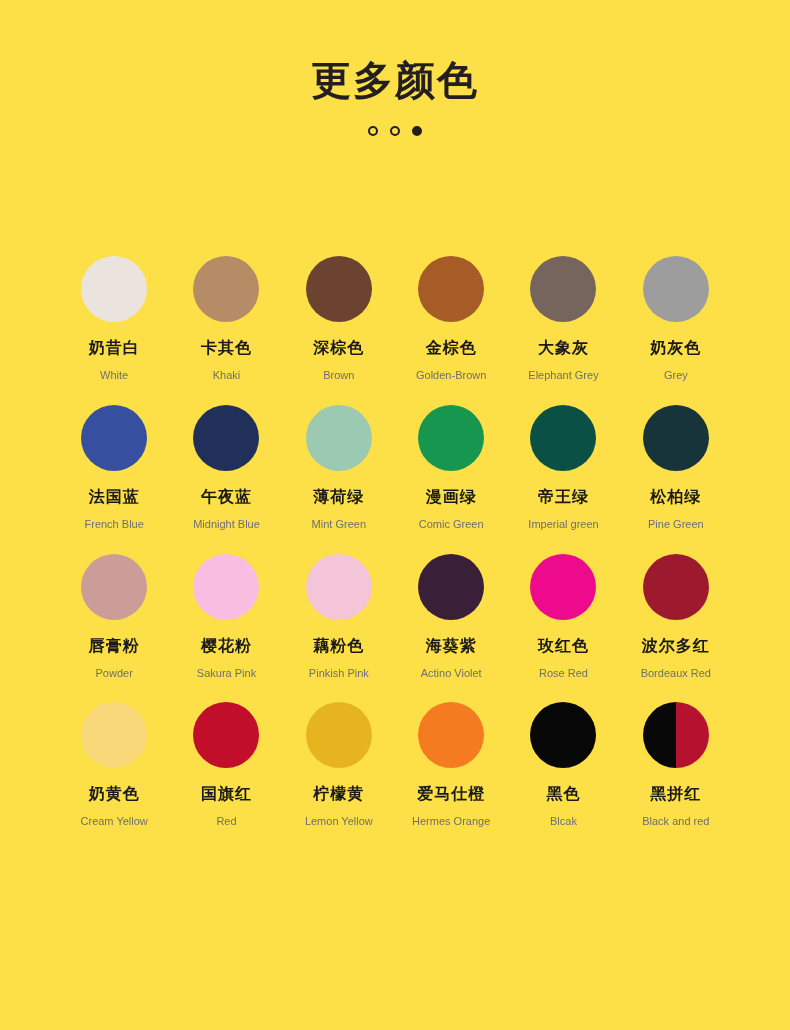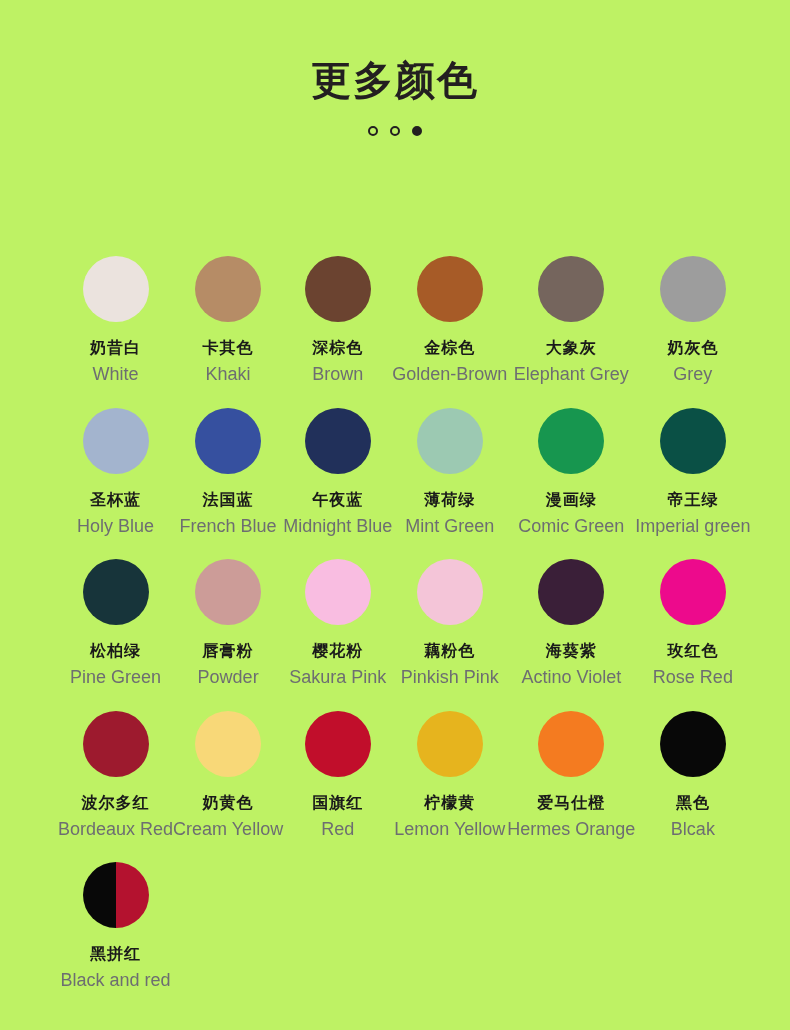--- a/index.html
+++ b/index.html
@@ -13,21 +13,21 @@
   body {
     font-family: "Liberation Sans", "DejaVu Sans", sans-serif;
     position: relative;
     overflow: hidden;
   }
 
   .page {
     width: 790px;
     height: 1030px;
     position: relative;
-    background: #bef264;
+    background: #fde047;
   }
 
   
   .header {
     padding-top: 56px;
     text-align: center;
   }
 
   .page-title {
     font-size: 40px;
@@ -100,22 +100,22 @@
     font-size: 16px;
     font-weight: bold;
     color: #1a1a1a;
     letter-spacing: 1px;
     line-height: 1.25;
     white-space: nowrap;
     text-align: center;
   }
 
   .label-en {
-    margin-top: 5px;
-    font-size: 18px;
+    margin-top: 11px;
+    font-size: 11px;
     color: #6d6e71;
     line-height: 1.25;
     white-space: nowrap;
     text-align: left;
   }
 </style>
 </head>
 <body>
 
 <div class="page">
@@ -154,25 +154,20 @@
         <div class="circle" style="background: rgb(117, 101, 93);"></div>
         <div class="label-cn">大象灰</div>
         <div class="label-en">Elephant Grey</div>
       </div>
       <div class="swatch">
         <div class="circle" style="background: rgb(157, 157, 157);"></div>
         <div class="label-cn">奶灰色</div>
         <div class="label-en">Grey</div>
       </div>
       <div class="swatch">
-        <div class="circle" style="background: rgb(163, 180, 206);"></div>
-        <div class="label-cn">圣杯蓝</div>
-        <div class="label-en">Holy Blue</div>
-      </div>
-      <div class="swatch">
         <div class="circle" style="background: rgb(54, 80, 159);"></div>
         <div class="label-cn">法国蓝</div>
         <div class="label-en">French Blue</div>
       </div>
       <div class="swatch">
         <div class="circle" style="background: rgb(33, 48, 90);"></div>
         <div class="label-cn">午夜蓝</div>
         <div class="label-en">Midnight Blue</div>
       </div>
       <div class="swatch">

